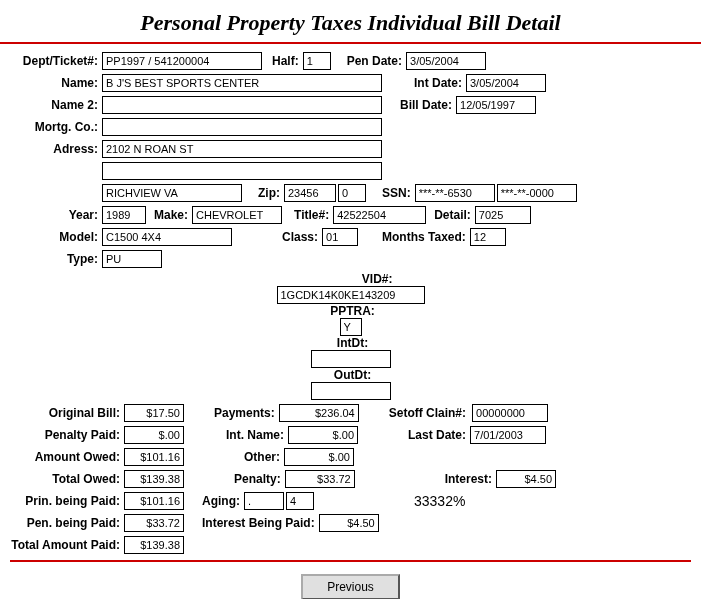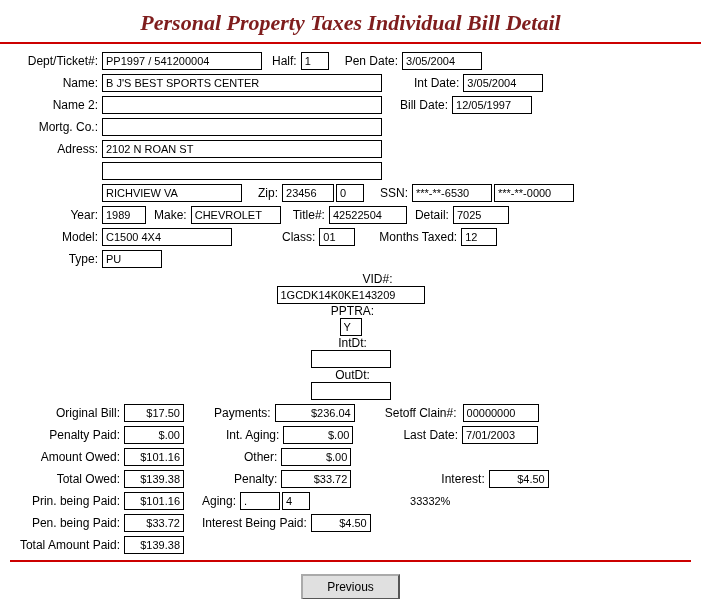--- a/index.html
+++ b/index.html
@@ -11,28 +11,28 @@
       min-height: 599px;
       overflow: hidden;
     }
     .page-title {
       text-align: center;
       font-style: italic;
       font-size: 22px;
       font-weight: bold;
       padding: 10px 0 6px 0;
       border-bottom: 2px solid #cc0000;
-      color: #7f1d1d;
+      color: #000000;
       font-family: 'Times New Roman', serif;
     }
     .main-content {
       padding: 8px 10px 4px 10px;
     }
     .label {
-      font-weight: normal;
+      font-weight: bold;
       color: #000;
       white-space: nowrap;
     }
     input[type="text"] {
       border: 1px solid #000;
       background: #fff;
       font-size: 11px;
       height: 18px;
       padding: 1px 3px;
       font-family: Arial, sans-serif;
@@ -50,21 +50,21 @@
     }
     button {
       font-size: 12px;
       padding: 4px 24px;
       background: #e0e0e0;
       border: 2px outset #aaa;
       cursor: pointer;
       font-family: Arial, sans-serif;
     }
     .percent-text {
-      font-size: 11px;
+      font-size: 14px;
       color: #000;
       margin-left: 4px;
     }
   </style>
 </head>
 <body>
 
 <div class="page-title">Personal Property Taxes Individual Bill Detail</div>
 
 <div class="main-content">
@@ -117,21 +117,21 @@
     <input type="text" style="width: 80px;" value="***-**-6530">
     <input type="text" style="width: 80px; margin-left: 2px;" value="***-**-0000">
   </div>
 
   <div style="display:flex; align-items:center; margin-bottom:4px;">
     <span class="label" style="width:88px; text-align:right; margin-right:4px;">Year:</span>
     <input type="text" style="width: 44px;" value="1989">
     <span class="label" style="margin-left:8px; margin-right:4px;">Make:</span>
     <input type="text" style="width: 90px;" value="CHEVROLET">
     <span class="label" style="margin-left:12px; margin-right:4px;">Title#:</span>
-    <input type="text" style="width: 78px;" value="42522504">
+    <input type="text" style="width: 93px;" value="42522504">
     <span class="label" style="margin-left:8px; margin-right:4px;">Detail:</span>
     <input type="text" style="width: 56px;" value="7025">
   </div>
 
   <div style="display:flex; align-items:center; margin-bottom:4px;">
     <span class="label" style="width:88px; text-align:right; margin-right:4px;">Model:</span>
     <input type="text" style="width: 130px;" value="C1500 4X4">
     <span class="label" style="margin-left:50px; margin-right:4px;">Class:</span>
     <input type="text" style="width: 36px;" value="01">
     <span class="label" style="margin-left:24px; margin-right:4px;">Months Taxed:</span>
@@ -159,21 +159,21 @@
     <input type="text" style="width: 60px; text-align: right;" value="$17.50">
     <span class="label" style="margin-left:30px; margin-right:4px;">Payments:</span>
     <input type="text" style="width: 80px; text-align: right;" value="$236.04">
     <span class="label" style="margin-left:30px; margin-right:6px;">Setoff Clain#:</span>
     <input type="text" style="width: 76px;" value="00000000">
   </div>
 
   <div style="display:flex; align-items:center; margin-bottom:4px;">
     <span class="label" style="width:110px; text-align:right; margin-right:4px;">Penalty Paid:</span>
     <input type="text" style="width: 60px; text-align: right;" value="$.00">
-    <span class="label" style="margin-left:42px; margin-right:4px;">Int. Aging:</span>
+    <span class="label" style="margin-left:42px; margin-right:4px;">Int. Name:</span>
     <input type="text" style="width: 70px; text-align: right;" value="$.00">
     <span class="label" style="margin-left:50px; margin-right:4px;">Last Date:</span>
     <input type="text" style="width: 76px;" value="7/01/2003">
   </div>
 
   <div style="display:flex; align-items:center; margin-bottom:4px;">
     <span class="label" style="width:110px; text-align:right; margin-right:4px;">Amount Owed:</span>
     <input type="text" style="width: 60px; text-align: right;" value="$101.16">
     <span class="label" style="margin-left:60px; margin-right:4px;">Other:</span>
     <input type="text" style="width: 70px; text-align: right;" value="$.00">

